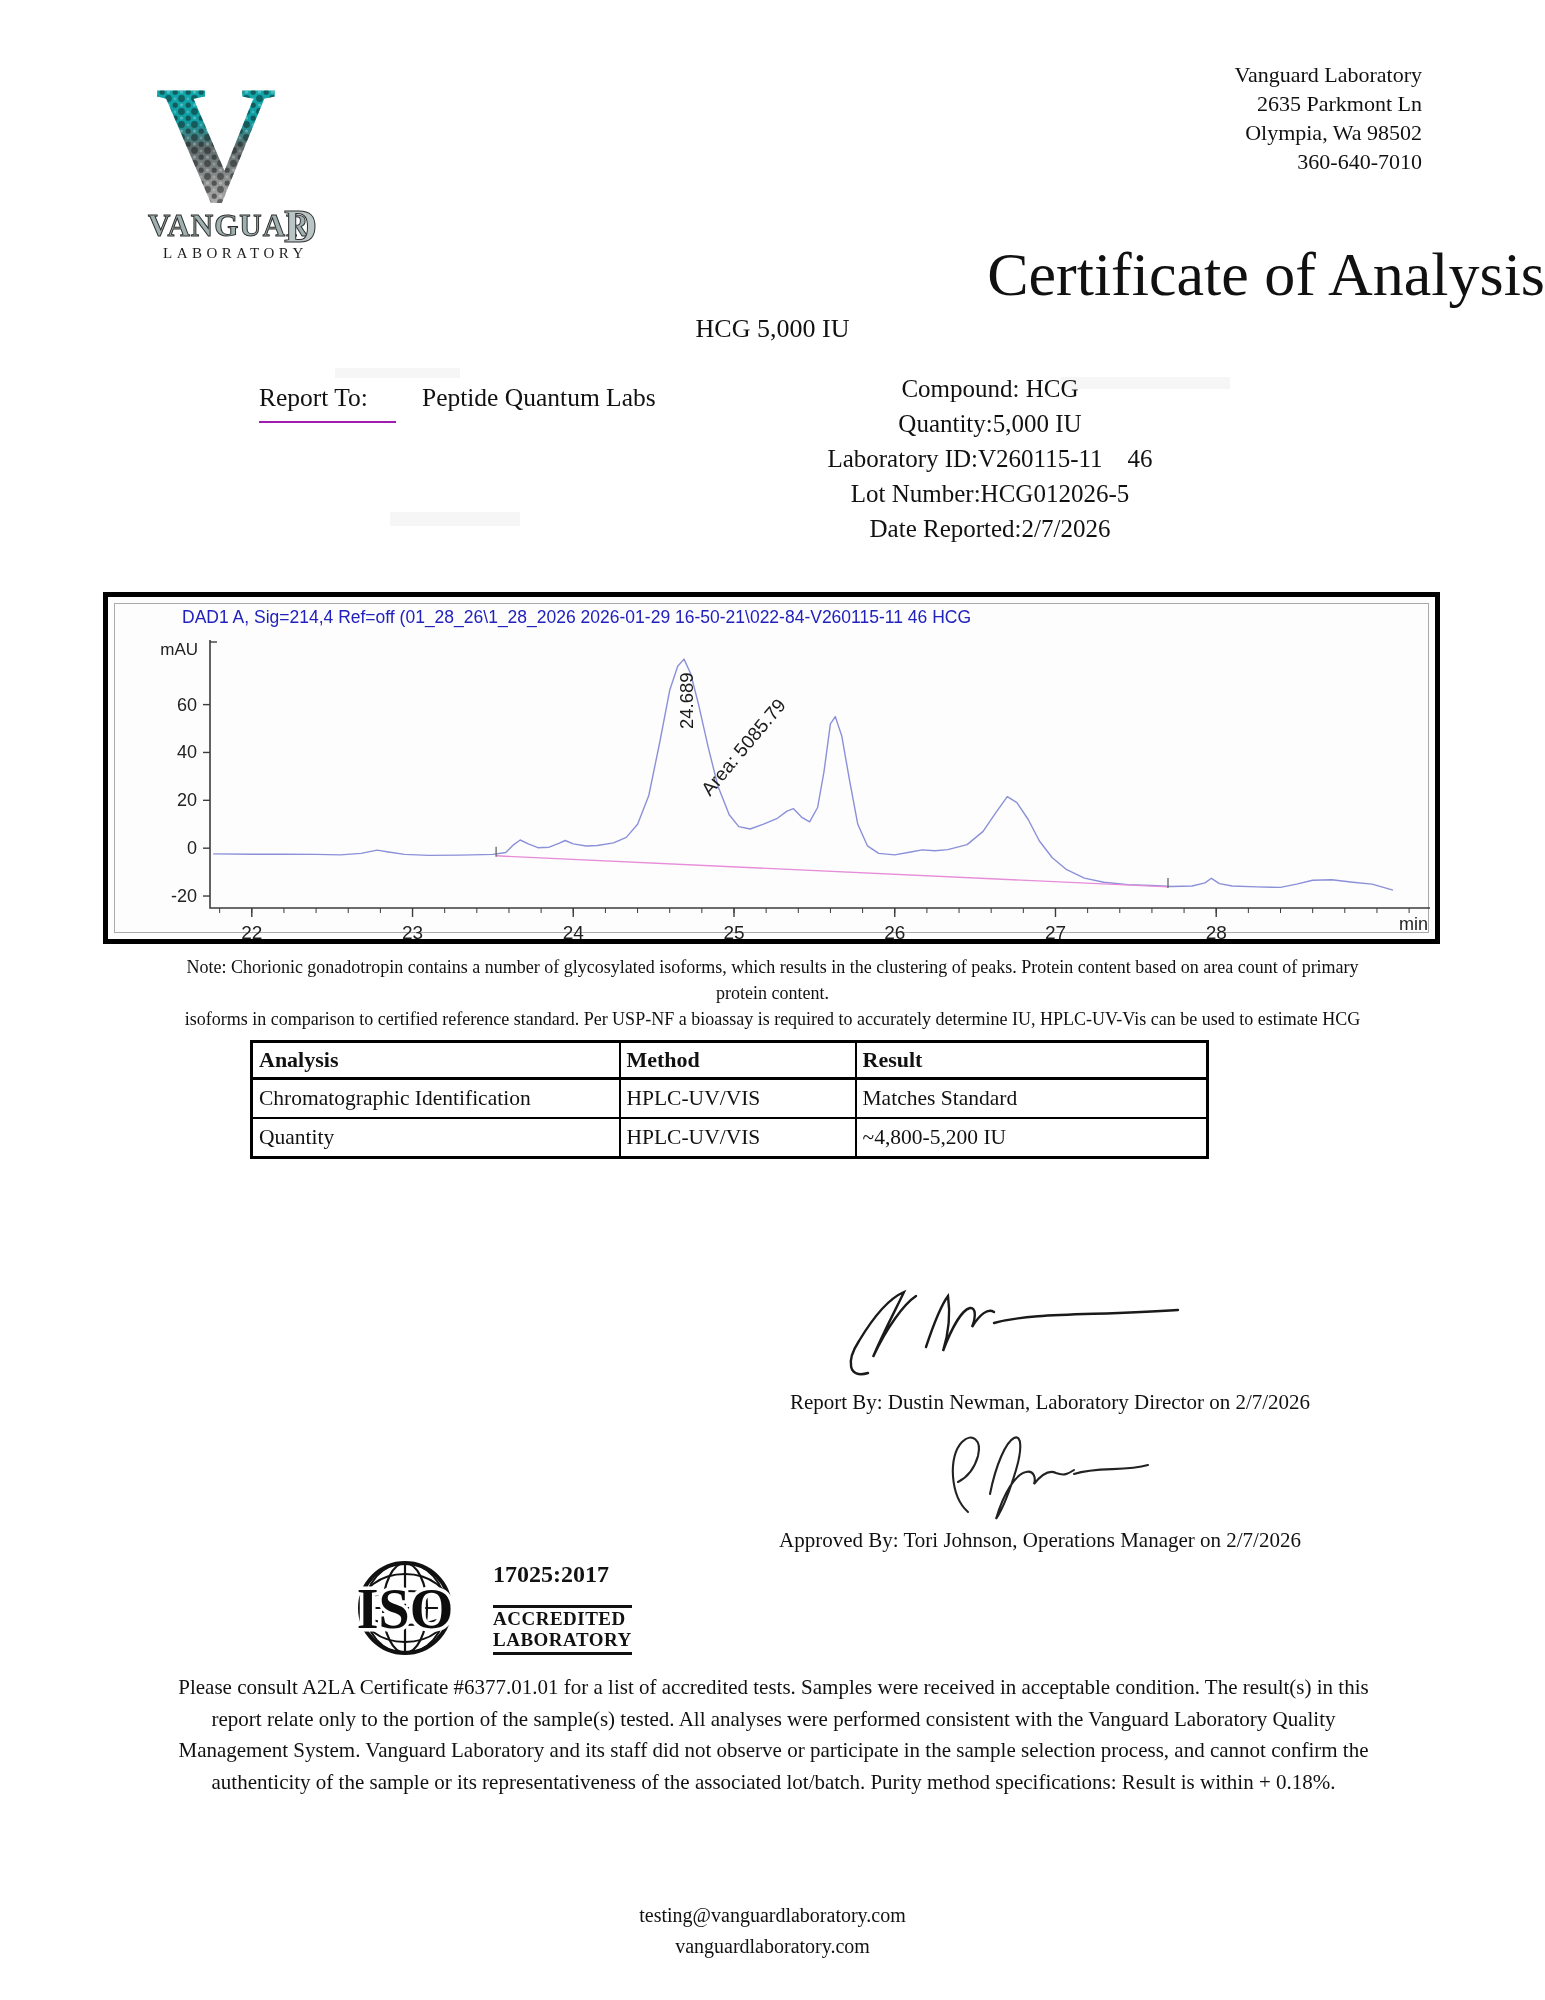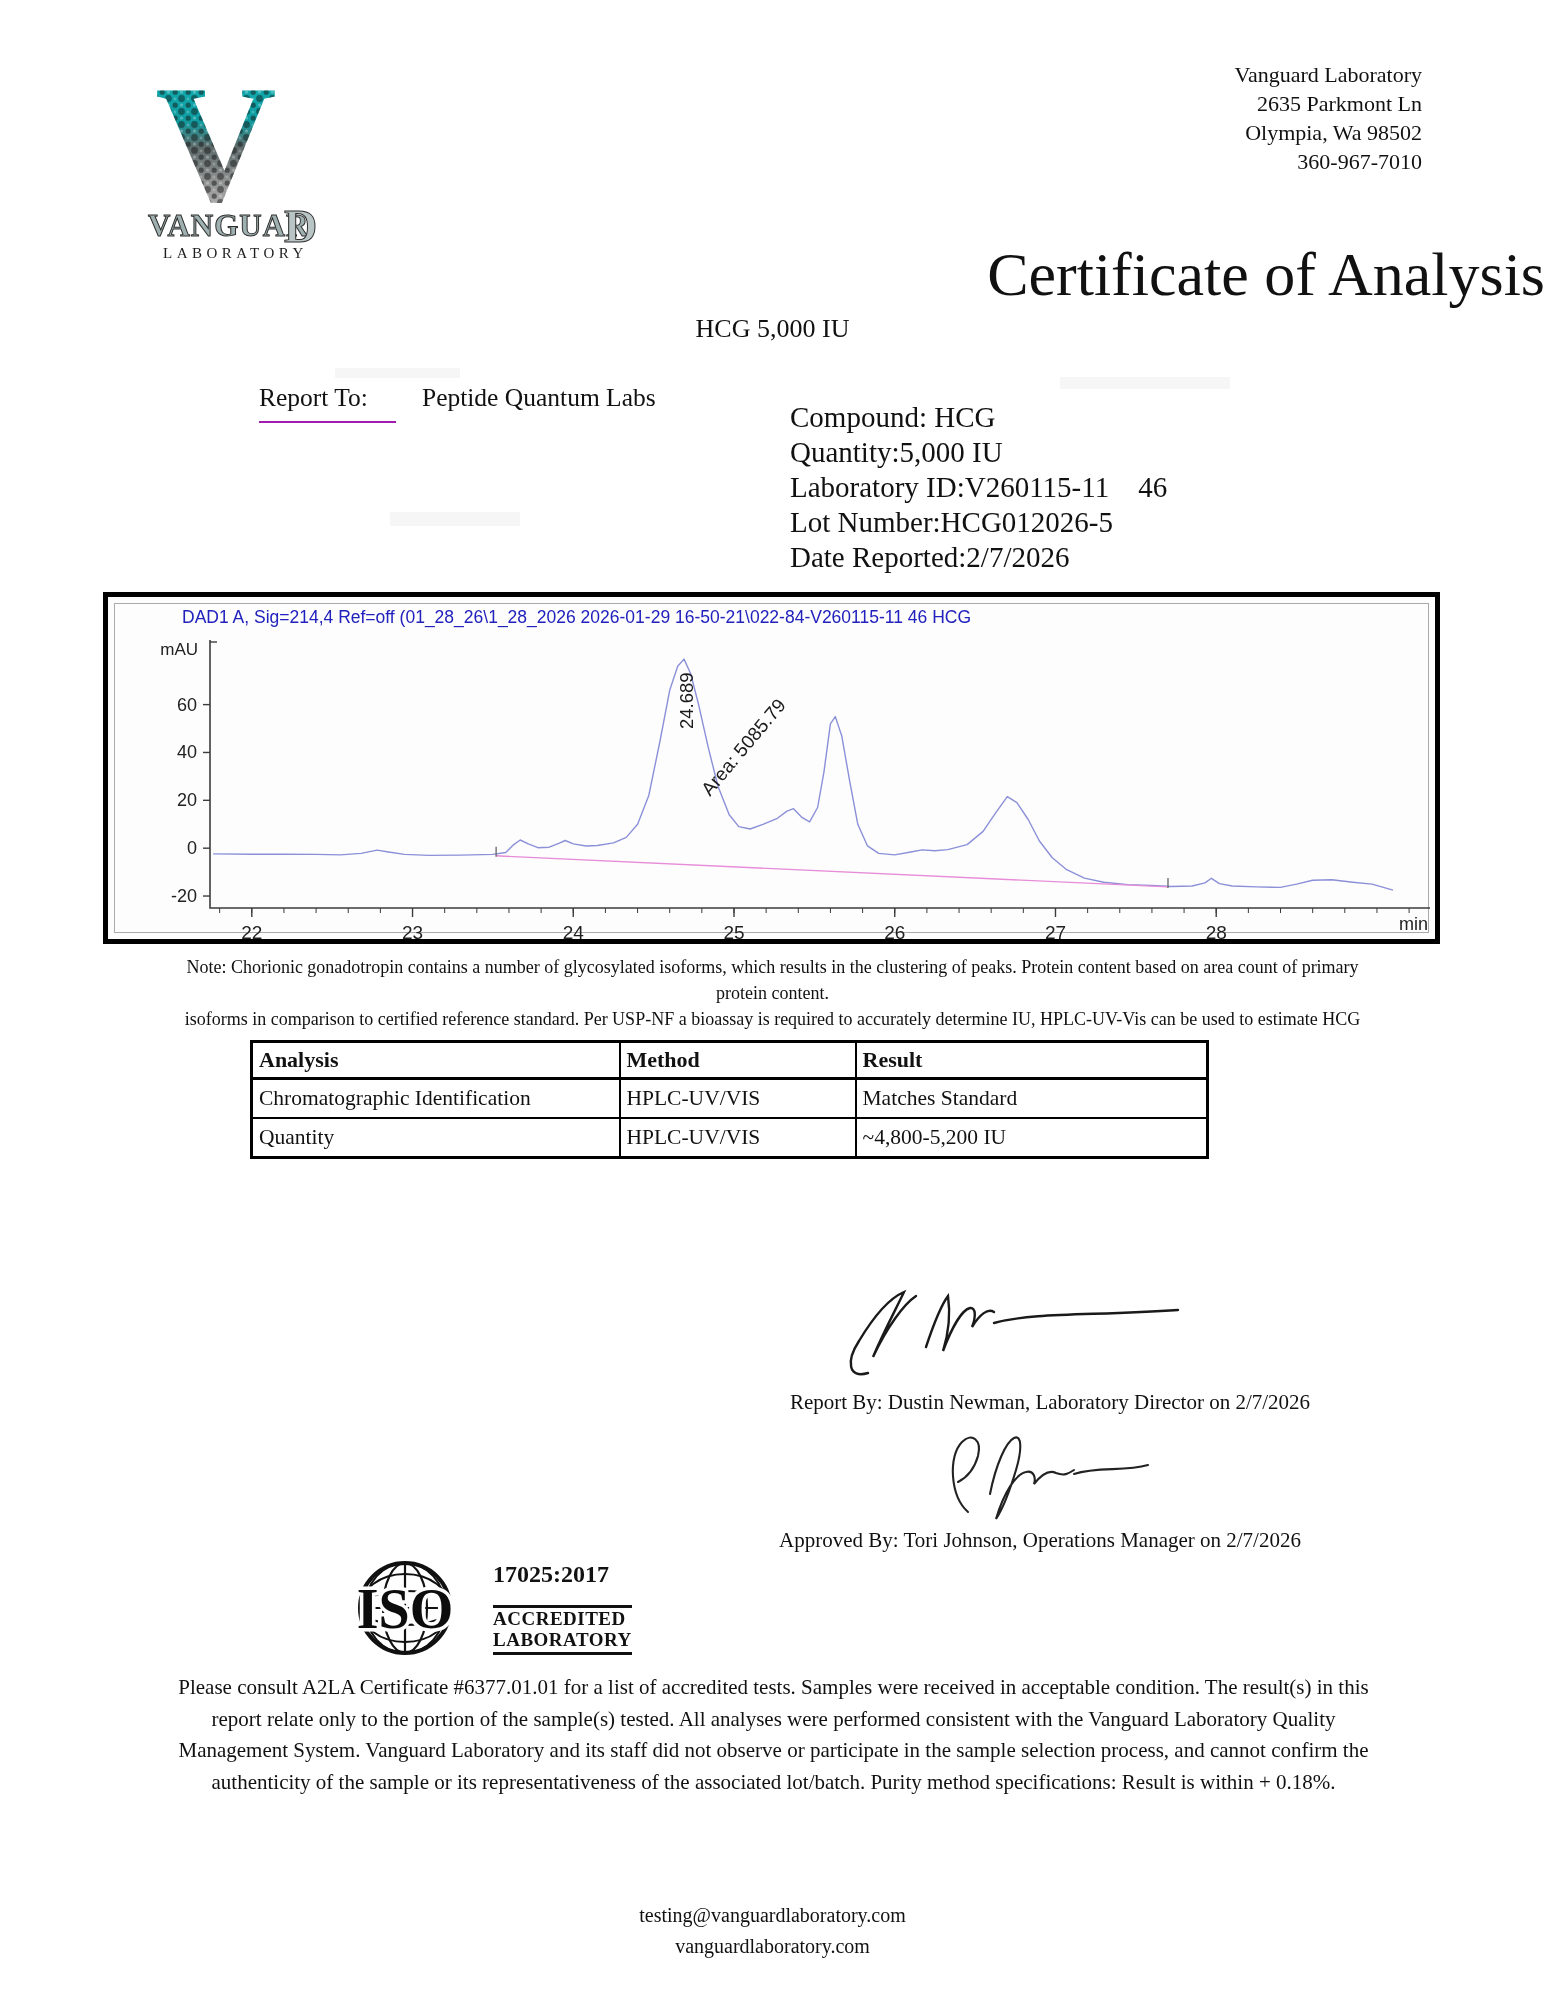--- a/index.html
+++ b/index.html
@@ -7,21 +7,21 @@
         font-family:"Liberation Serif","DejaVu Serif",serif;color:#111;overflow:hidden;}
   .abs{position:absolute;}
   
   #address-block{right:123px;top:60px;text-align:right;font-size:22px;line-height:29px;}
   #doc-title{left:0;right:0;top:240px;text-align:right;font-size:62px;line-height:68px;letter-spacing:0px;}
   #doc-subtitle{left:0;right:0;top:314px;text-align:center;font-size:26px;}
   
   #report-to{left:259px;top:383px;font-size:25.5px;}
   #report-to .lbl{display:inline-block;border-bottom:2px solid #a21caf;padding:0 28px 8px 0;}
   #report-to .val{margin-left:26px;}
-  #info-block{left:790px;top:400px;width:400px;font-size:29px;line-height:35px;white-space:pre;}
+  #info-block{left:790px;top:371px;width:400px;text-align:center;font-size:25px;line-height:35px;white-space:pre;}
   .ghost{background:#f6f6f6;}
   
   #note-block{left:105px;top:954px;width:1335px;text-align:center;font-size:18px;line-height:26px;}
   #results-table{left:250px;top:1040px;width:956px;border-collapse:collapse;table-layout:fixed;
                  font-size:21.5px;text-align:left;background:#fff;border:3px solid #000;}
   #results-table th{border:2px solid #000;border-bottom:3px solid #000;font-size:22px;padding:4px 6px;font-weight:bold;}
   #results-table td{border:2px solid #000;padding:6px 6px;}
   #sig1{left:830px;top:1283px;}
   #caption-report-by{left:700px;top:1390px;width:700px;text-align:center;font-size:21px;}
   #sig2{left:938px;top:1426px;}
@@ -60,21 +60,21 @@
     <text x="96" y="150" text-anchor="middle" font-family="'Liberation Serif',serif" font-size="168" font-weight="bold" fill="url(#vd)">V</text>
     <text x="28" y="186" font-family="'Liberation Serif',serif" font-size="31" font-weight="bold" letter-spacing="1" fill="#9fb0b0" stroke="#2f2f2f" stroke-width="1">VANGUAR</text>
     <text x="164" y="192" font-family="'Liberation Serif',serif" font-size="46" font-weight="bold" fill="#b9c4c4" stroke="#2f2f2f" stroke-width="1">D</text>
     <text x="43" y="208" font-family="'Liberation Serif',serif" font-size="15" letter-spacing="4.5" fill="#1d1d1d">LABORATORY</text>
   </svg>
 
   <div id="address-block" class="abs">
       <div>Vanguard Laboratory</div>
       <div>2635 Parkmont Ln</div>
       <div>Olympia, Wa 98502</div>
-      <div>360-967-7010</div>
+      <div>360-640-7010</div>
     </div>
 
   <div id="doc-title" class="abs">Certificate of Analysis</div>
   <div id="doc-subtitle" class="abs">HCG 5,000 IU</div>
 
   <div class="abs ghost" style="left:335px;top:368px;width:125px;height:10px;"></div>
   <div class="abs ghost" style="left:1060px;top:377px;width:170px;height:12px;"></div>
   <div class="abs ghost" style="left:390px;top:512px;width:130px;height:14px;"></div>
 
   <div id="report-to" class="abs">

